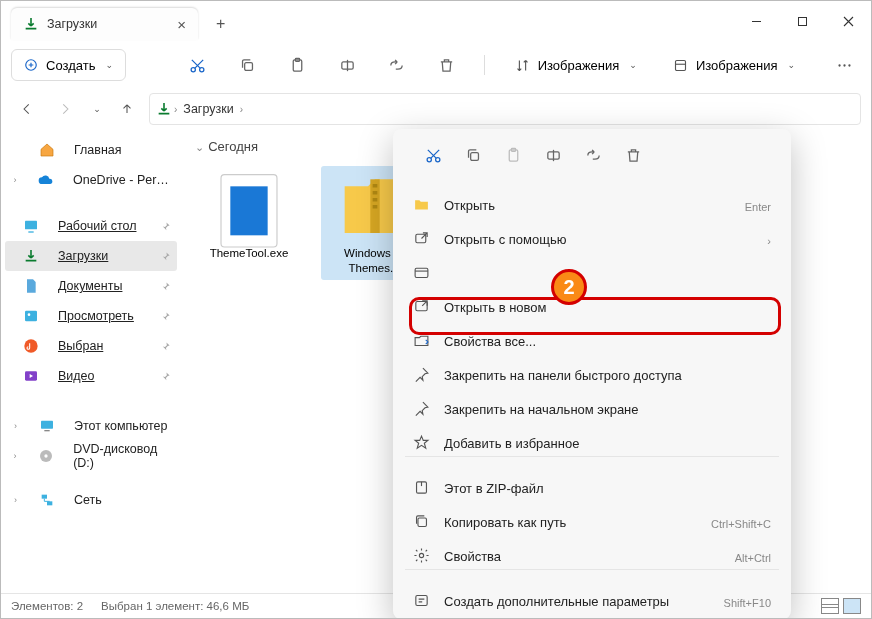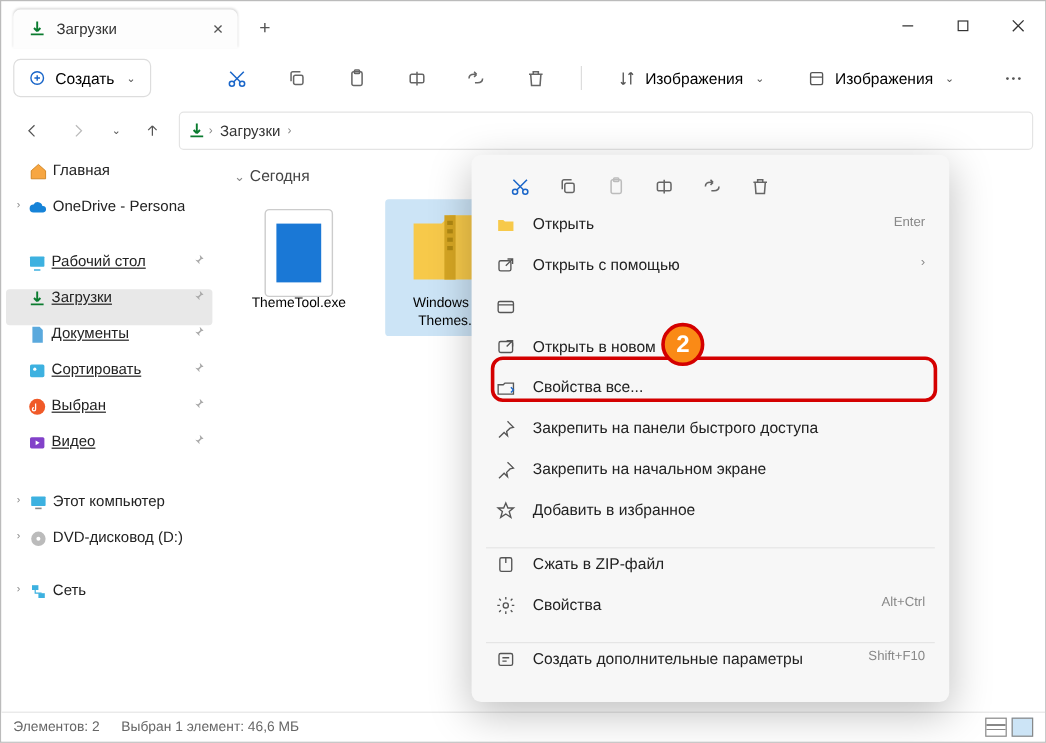--- a/index.html
+++ b/index.html
@@ -22,21 +22,21 @@
   .tb-text svg.ic { width:15px; height:15px; stroke:#555;}
   .chev { font-size:9px; color:#555; margin-left:2px;}
   .navbar { display:flex; align-items:center; height:40px; padding:0 10px; gap:6px;}
   .nav-ic { width:32px; height:30px; display:flex; align-items:center; justify-content:center; cursor:pointer; color:#777;}
   .nav-ic svg { width:14px; height:14px;}
   .addr { flex:1; display:flex; align-items:center; height:32px; border:1px solid #e4e4e4; border-radius:4px; background:#fff; padding:0 6px;}
   .addr .seg { font-size:12.5px; color:#333; padding:0 4px; cursor:pointer;}
   .addr .gt { font-size:10px; color:#888; padding:0 2px;}
   .body { display:flex; height: calc(100% - 40px - 48px - 40px - 25px);}
   .sidebar { width:180px; padding:6px 4px; overflow:hidden;}
-  .sb-item { display:flex; height:30px; padding:0 6px; font-size:12.5px; color:#222; cursor:pointer; border-radius:3px; gap:4px;}
+  .sb-item { display:flex; align-items:center; height:30px; padding:0 6px; font-size:12.5px; color:#222; cursor:pointer; border-radius:3px; gap:19px;}
   .sb-item.active { background:#e8e8e8;}
   .sb-indent { padding-left:18px;text-decoration:underline;}
   .sb-exp { width:9px; font-size:9px; color:#888; display:inline-block; text-align:center;}
   .sb-icon { width:16px; height:16px; flex-shrink:0;}
   .pin { margin-left:auto; color:#999;}
   .content { flex:1; padding:10px 14px; position:relative;}
   .group-hdr { font-size:13px; color:#444; margin-bottom:12px; cursor:pointer;}
   .group-hdr::before { content:"⌄"; font-size:11px; color:#888; margin-right:4px;}
   .files { display:flex; gap:18px; }
   .file { width:108px; text-align:center; cursor:pointer; padding:4px; border-radius:3px;}
@@ -44,21 +44,21 @@
   .file-ic { width:70px; height:70px; margin:0 auto 6px;}
   .file-lbl { font-size:11.5px; line-height:1.3; word-break:break-word;}
   .statusbar { position:absolute; bottom:0; left:0; right:0; height:25px; border-top:1px solid #e5e5e5; display:flex; align-items:center; padding:0 10px; font-size:11.5px; color:#666; gap:18px; background:#fff;}
   .view-ic { margin-left:auto; display:flex; gap:4px;}
   .view-ic div { width:18px; height:16px; border:1px solid #888; cursor:pointer; position:relative;}
   
   .ctx { position:absolute; left:392px; top:128px; width:398px; background:#f7f7f7; border-radius:8px; box-shadow:0 10px 35px rgba(0,0,0,.25); padding:8px 0 10px; z-index:20;}
   .ctx-iconrow { display:flex; gap:4px; padding:2px 22px 8px;}
   .ctx-iconrow .ci { width:36px; height:32px; display:flex; align-items:center; justify-content:center; cursor:pointer;}
   .ctx-iconrow svg { width:17px; height:17px;}
-  .ctx-item { display:flex; align-items:flex-start; height:34px; padding:0 20px; font-size:13px; color:#222; cursor:pointer; gap:14px;}
+  .ctx-item { display:flex; align-items:flex-end; height:34px; padding:0 20px; font-size:13px; color:#222; cursor:pointer; gap:14px;}
   .ctx-item .ic { width:17px; height:17px; flex-shrink:0; display:flex; align-items:center; justify-content:center;}
   .ctx-item .sc { margin-left:auto; font-size:11px; color:#888;}
   .ctx-item .arr { margin-left:auto; font-size:11px; color:#888;}
   .ctx-sep { height:1px; background:#e5e5e5; margin:5px 12px;}
   .highlight { border:3px solid #d40000; border-radius:10px; position:absolute; left:408px; top:296px; width:372px; height:38px; z-index:30; pointer-events:none;}
   .anno { position:absolute; left:550px; top:268px; width:36px; height:36px; border-radius:50%; background:#fa8a16; border:3px solid #d40000; color:#fff; font-weight:700; font-size:20px; display:flex; align-items:center; justify-content:center; z-index:40; pointer-events:none;}
   .truncate { white-space:nowrap; overflow:hidden; text-overflow:ellipsis;}
 </style>
 </head>
 <body>
@@ -233,21 +233,21 @@
       <span>Документы</span>
       <svg class="pin" width="11" height="11" viewBox="0 0 24 24" fill="#aaa">
           <path d="M14 3l7 7-4 1-4 4 1 5-4-4-6 6 6-6-4-4 5 1 4-4z"></path>
         </svg>
     </div>
     <div class="sb-item sb-indent">
       <svg class="sb-icon" viewBox="0 0 24 24" fill="#3db1e0">
           <rect x="3" y="4" width="18" height="16" rx="2"></rect>
           <circle cx="9" cy="10" r="2" fill="#fff"></circle>
         </svg>
-      <span>Сортировать</span>
+      <span>Просмотреть</span>
       <svg class="pin" width="11" height="11" viewBox="0 0 24 24" fill="#aaa">
           <path d="M14 3l7 7-4 1-4 4 1 5-4-4-6 6 6-6-4-4 5 1 4-4z"></path>
         </svg>
     </div>
     <div class="sb-item sb-indent">
       <svg class="sb-icon" viewBox="0 0 24 24" fill="#f05a28">
           <circle cx="12" cy="12" r="10"></circle>
           <path d="M10 8v7a2 2 0 11-2-2" fill="none" stroke="#fff" stroke-width="1.6"></path>
         </svg>
       <span>Выбран</span>
@@ -442,21 +442,31 @@
     <span>Добавить в избранное</span>
   </div>
   <div class="ctx-sep"></div>
   <div class="ctx-item">
     <span class="ic">
         <svg viewBox="0 0 24 24" fill="none" stroke="#555" stroke-width="1.6">
           <rect x="5" y="4" width="14" height="16" rx="2"></rect>
           <path d="M12 4v6"></path>
         </svg>
       </span>
-    <span>Сжать в ZIP-файл</span>
+    <span>Этот в ZIP-файл</span>
+  </div>
+  <div class="ctx-item">
+    <span class="ic">
+        <svg viewBox="0 0 24 24" fill="none" stroke="#555" stroke-width="1.6">
+          <rect x="7" y="7" width="12" height="12" rx="2"></rect>
+          <path d="M5 15V6a2 2 0 012-2h9"></path>
+        </svg>
+      </span>
+    <span>Копировать как путь</span>
+    <span class="sc">Ctrl+Shift+C</span>
   </div>
   <div class="ctx-item">
     <span class="ic">
         <svg viewBox="0 0 24 24" fill="none" stroke="#555" stroke-width="1.6">
           <circle cx="12" cy="12" r="3"></circle>
           <path d="M12 2v3M12 19v3M4.2 4.2l2 2M17.8 17.8l2 2M2 12h3M19 12h3M4.2 19.8l2-2M17.8 6.2l2-2"></path>
         </svg>
       </span>
     <span>Свойства</span>
     <span class="sc">Alt+Ctrl</span>

